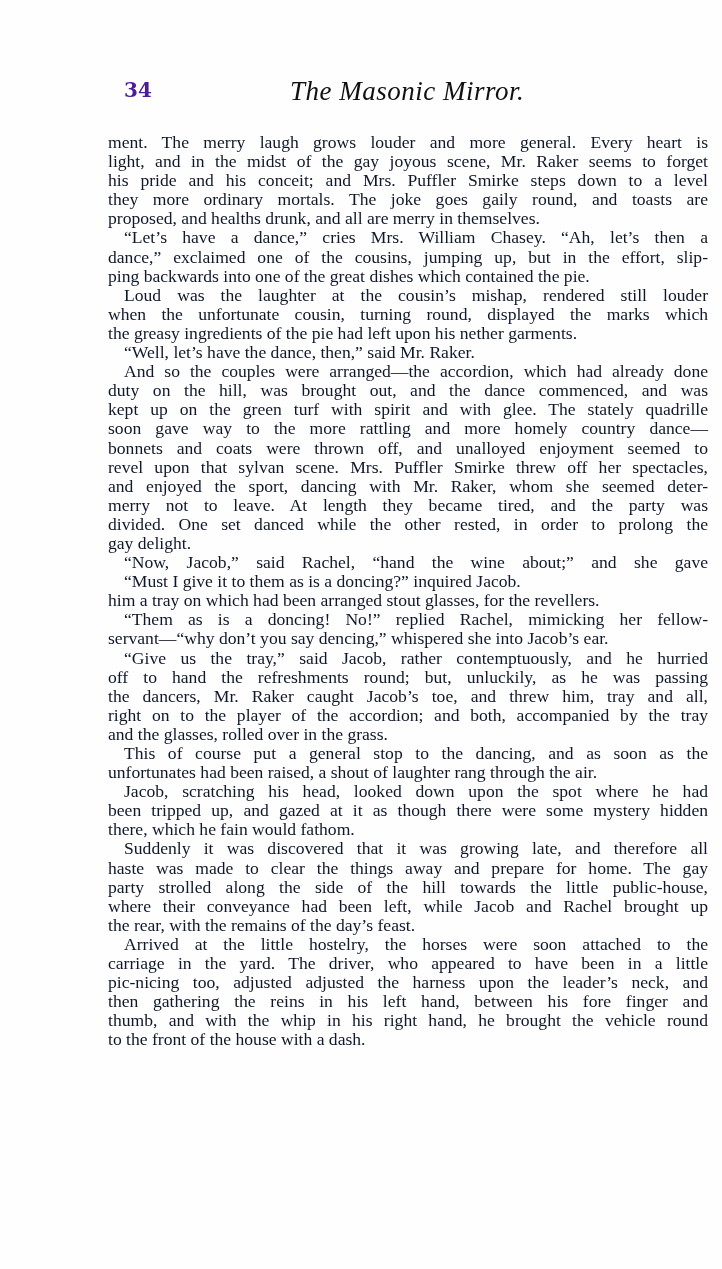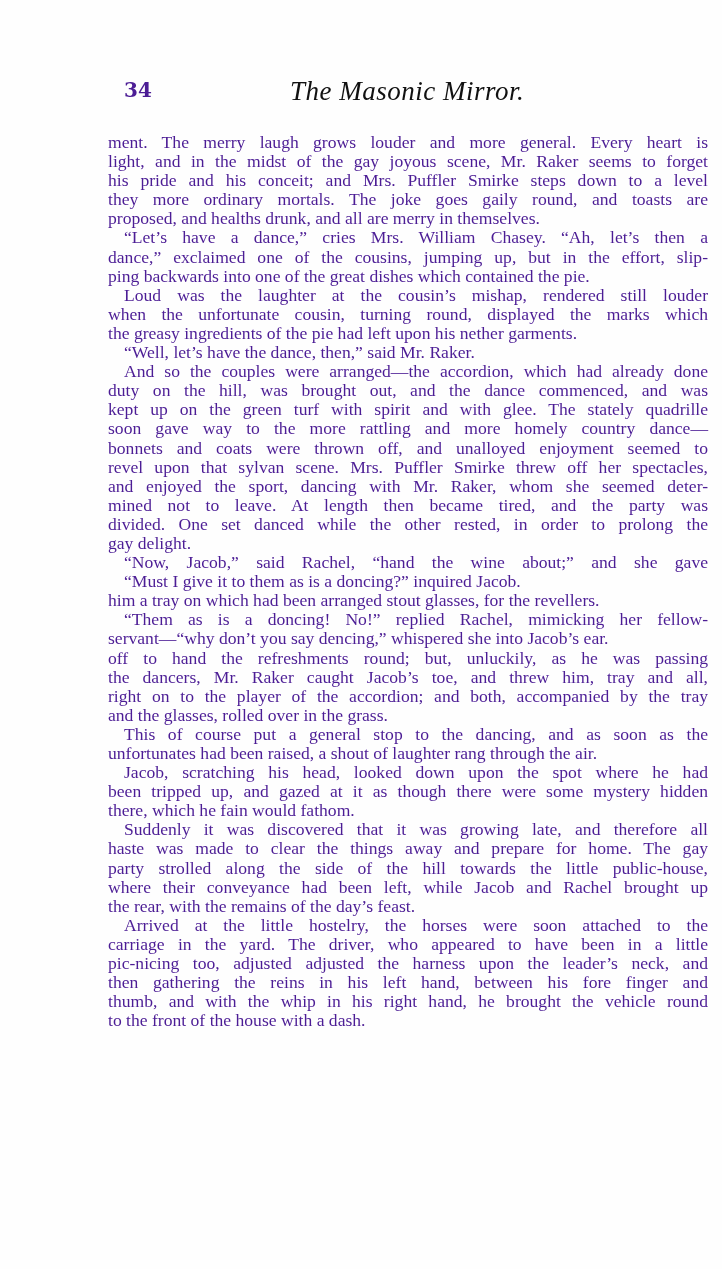--- a/index.html
+++ b/index.html
@@ -9,21 +9,21 @@
     position: absolute; left: 124px; top: 78px;
     font-family: "DejaVu Serif", serif; font-weight: bold; font-size: 20px; color: #4c1d95;
   }
   .running-title {
     position: absolute; left: 290px; top: 76px;
     font-family: "Liberation Serif", serif; font-style: italic; font-size: 27px; color: #111;
     letter-spacing: 0.5px;
   }
   .body-text {
     position: absolute; left: 108px; top: 133px; width: 600px;
-    font-family: "Liberation Serif", serif; font-size: 17.6px; color: #4c1d95;
+    font-family: "Liberation Serif", serif; font-size: 17.6px; color: #0f172a;
   }
   .line {
     display: block; height: 19.1px; line-height: 19.1px;
     text-align: justify; text-align-last: justify; white-space: nowrap; overflow: visible;
   }
   .line.last { text-align-last: left; font-family: Liberation Serif, serif; }
   .line.indent { padding-left: 16px; }
   .line span.t { display: inline-block; width: 100%; text-align: justify; text-align-last: justify; white-space: normal; }
   .line.last span.t { text-align-last: left; }
 </style>
@@ -46,28 +46,29 @@
       <div class="line"><span class="t">when the unfortunate cousin, turning round, displayed the marks which</span></div>
       <div class="line last"><span class="t">the greasy ingredients of the pie had left upon his nether garments.</span></div>
       <div class="line indent last"><span class="t">“Well, let’s have the dance, then,” said Mr. Raker.</span></div>
       <div class="line indent"><span class="t">And so the couples were arranged—the accordion, which had already done</span></div>
       <div class="line"><span class="t">duty on the hill, was brought out, and the dance commenced, and was</span></div>
       <div class="line"><span class="t">kept up on the green turf with spirit and with glee.  The stately quadrille</span></div>
       <div class="line"><span class="t">soon gave way to the more rattling and more homely country dance—</span></div>
       <div class="line"><span class="t">bonnets and coats were thrown off, and unalloyed enjoyment seemed to</span></div>
       <div class="line"><span class="t">revel upon that sylvan scene.  Mrs. Puffler Smirke threw off her spectacles,</span></div>
       <div class="line"><span class="t">and enjoyed the sport, dancing with Mr. Raker, whom she seemed deter-</span></div>
-      <div class="line"><span class="t">mined not to leave.  At length then became tired, and the party was</span></div>
+      <div class="line"><span class="t">merry not to leave.  At length they became tired, and the party was</span></div>
       <div class="line"><span class="t">divided.  One set danced while the other rested, in order to prolong the</span></div>
       <div class="line last"><span class="t">gay delight.</span></div>
       <div class="line indent"><span class="t">“Now, Jacob,” said Rachel, “hand the wine about;” and she gave</span></div>
       <div class="line indent last"><span class="t">“Must I give it to them as is a doncing?” inquired Jacob.</span></div>
       <div class="line last"><span class="t">him a tray on which had been arranged stout glasses, for the revellers.</span></div>
       <div class="line indent"><span class="t">“Them as is a doncing! No!” replied Rachel, mimicking her fellow-</span></div>
       <div class="line last"><span class="t">servant—“why don’t you say dencing,” whispered she into Jacob’s ear.</span></div>
+      <div class="line indent"><span class="t">“Give us the tray,” said Jacob, rather contemptuously, and he hurried</span></div>
       <div class="line"><span class="t">off to hand the refreshments round;  but, unluckily, as he was passing</span></div>
       <div class="line"><span class="t">the dancers, Mr. Raker caught Jacob’s toe, and threw him, tray and all,</span></div>
       <div class="line"><span class="t">right on to the player of the accordion; and both, accompanied by the tray</span></div>
       <div class="line last"><span class="t">and the glasses, rolled over in the grass.</span></div>
       <div class="line indent"><span class="t">This of course put a general stop to the dancing, and as soon as the</span></div>
       <div class="line last"><span class="t">unfortunates had been raised, a shout of laughter rang through the air.</span></div>
       <div class="line indent"><span class="t">Jacob, scratching his head, looked down upon the spot where he had</span></div>
       <div class="line"><span class="t">been tripped up, and gazed at it as though there were some mystery hidden</span></div>
       <div class="line last"><span class="t">there, which he fain would fathom.</span></div>
       <div class="line indent"><span class="t">Suddenly it was discovered that it was growing late, and therefore all</span></div>

